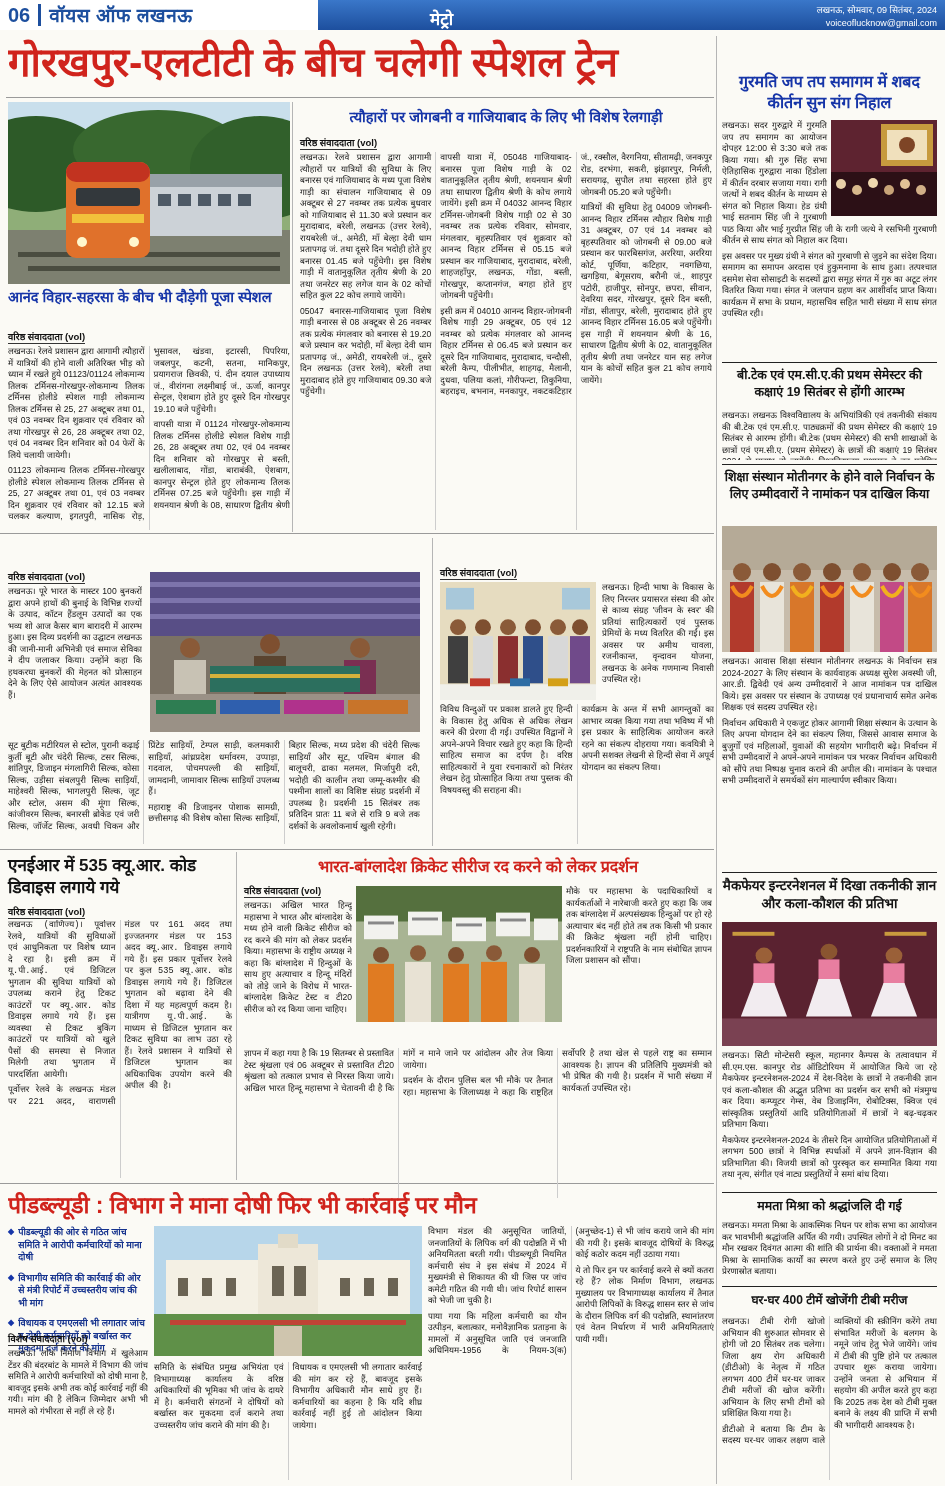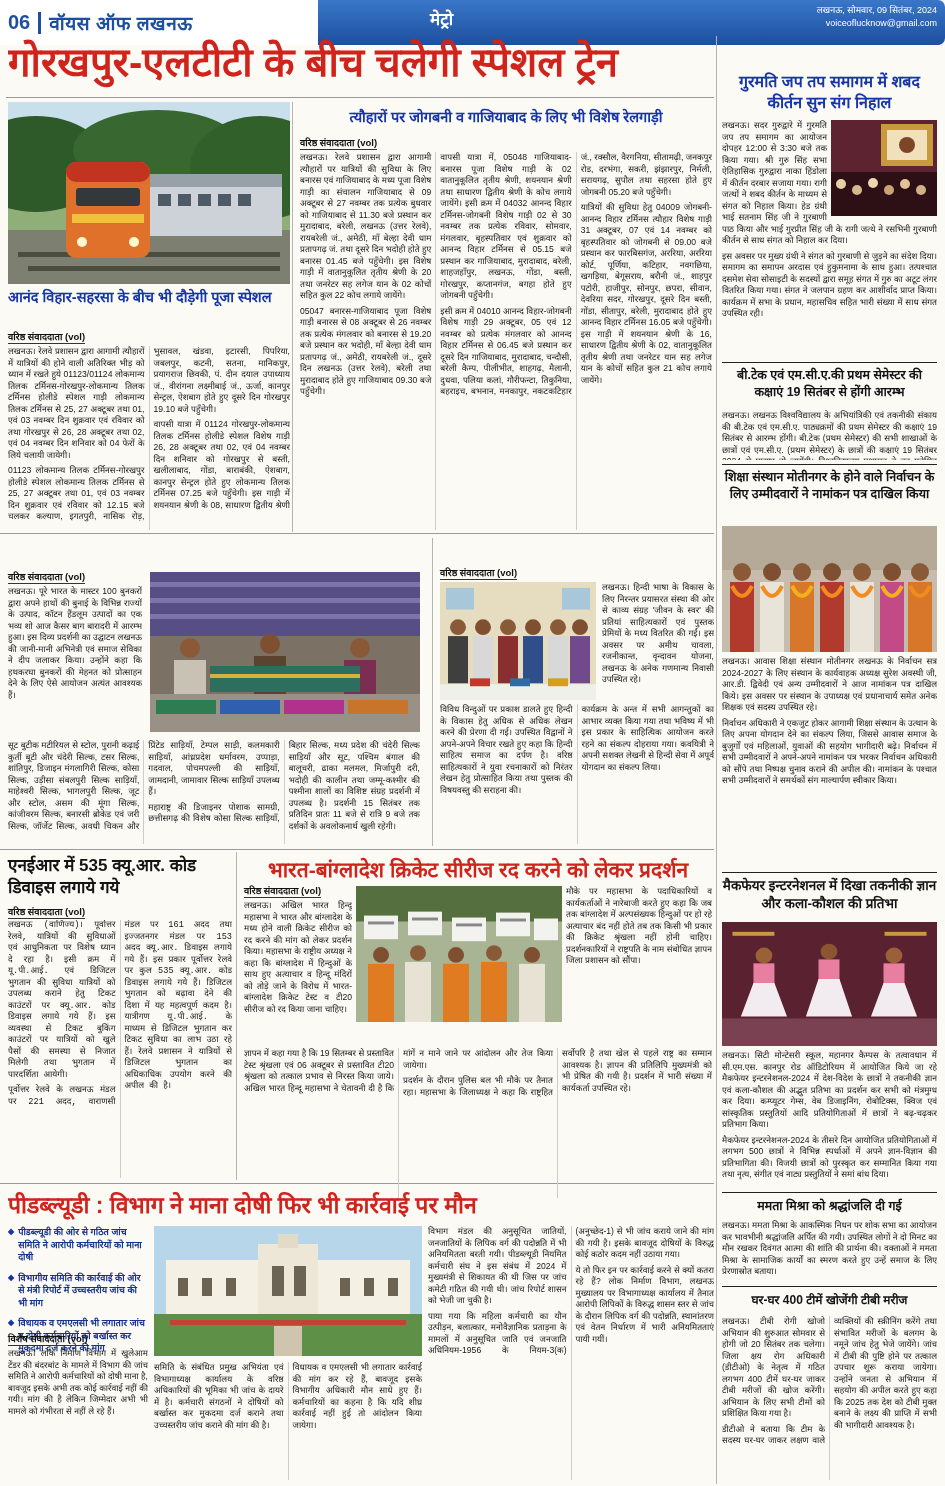--- a/index.html
+++ b/index.html
@@ -1,19 +1,19 @@
 <!DOCTYPE html>
 <html><head>
 <meta charset="utf-8">
 <style>
   html,body{margin:0;padding:0;background:#d8d8d8;}
   .page{position:relative;width:945px;height:1486px;margin:0 auto;background:#fbfaf5;font-family:"Liberation Sans",sans-serif;overflow:hidden;}
   .abs{position:absolute;box-sizing:border-box;}
   
-  .topbar{position:absolute;top:0;left:0;width:945px;height:45px;background:linear-gradient(180deg,#3a77c9 0%,#1d4f9e 100%);border-radius:7px;}
+  .topbar{position:absolute;top:0;left:0;width:945px;height:30px;background:linear-gradient(180deg,#3a77c9 0%,#1d4f9e 100%);}
   .mast-left{position:absolute;left:0;top:0;bottom:0;width:318px;background:#ffffff;display:flex;align-items:center;gap:8px;padding-left:8px;box-sizing:border-box;}
   .pageno{color:#1d4f9e;font-weight:bold;font-size:20px;}
   .mast-divider{width:3px;height:22px;background:#1d4f9e;}
   .papername{color:#1d4f9e;font-weight:bold;font-size:19px;letter-spacing:.5px;}
   .mast-center{position:absolute;left:430px;top:7px;color:#fff;font-weight:bold;font-size:17px;}
   .mast-right{position:absolute;right:8px;top:4px;text-align:right;color:#fff;font-size:9px;line-height:1.45;}
   
   .vr{position:absolute;width:1px;background:#b5b5b5;}
   .hrule{position:absolute;height:1px;background:#9a9a9a;}
   
@@ -265,21 +265,21 @@
     <p>कार्यक्रम के अन्त में सभी आगन्तुकों का आभार व्यक्त किया गया तथा भविष्य में भी इस प्रकार के साहित्यिक आयोजन करते रहने का संकल्प दोहराया गया। कवयित्री ने अपनी सशक्त लेखनी से हिन्दी सेवा में अपूर्व योगदान का संकल्प लिया।</p>
   </div>
 
   <div class="abs h-black" style="left:8px;top:855px;width:224px;height:46px;font-size:17px;line-height:1.3;">एनईआर में 535 क्यू.आर. कोड डिवाइस लगाये गये</div>
   <div class="abs byline" style="left:8px;top:905px;width:224px;"><span>वरिष्ठ संवाददाता (vol)</span></div>
   <div class="abs body cols2" style="left:8px;top:920px;width:224px;height:258px;font-family:Liberation Mono, monospace;">
     <p>लखनऊ (वाणिज्य)। पूर्वोत्तर रेलवे, यात्रियों की सुविधाओं एवं आधुनिकता पर विशेष ध्यान दे रहा है। इसी क्रम में यू.पी.आई. एवं डिजिटल भुगतान की सुविधा यात्रियों को उपलब्ध कराने हेतु टिकट काउंटरों पर क्यू.आर. कोड डिवाइस लगाये गये हैं। इस व्यवस्था से टिकट बुकिंग काउंटरों पर यात्रियों को खुले पैसों की समस्या से निजात मिलेगी तथा भुगतान में पारदर्शिता आयेगी।</p>
     <p>पूर्वोत्तर रेलवे के लखनऊ मंडल पर 221 अदद, वाराणसी मंडल पर 161 अदद तथा इज्जतनगर मंडल पर 153 अदद क्यू.आर. डिवाइस लगाये गये हैं। इस प्रकार पूर्वोत्तर रेलवे पर कुल 535 क्यू.आर. कोड डिवाइस लगाये गये हैं। डिजिटल भुगतान को बढ़ावा देने की दिशा में यह महत्वपूर्ण कदम है। यात्रीगण यू.पी.आई. के माध्यम से डिजिटल भुगतान कर टिकट सुविधा का लाभ उठा रहे हैं। रेलवे प्रशासन ने यात्रियों से डिजिटल भुगतान का अधिकाधिक उपयोग करने की अपील की है।</p>
   </div>
 
-  <div class="abs h-red center" style="left:244px;top:855px;width:468px;height:26px;font-size:21px;white-space:nowrap;overflow:hidden;">भारत-बांग्लादेश क्रिकेट सीरीज रद करने को लेकर प्रदर्शन</div>
+  <div class="abs h-red center" style="left:244px;top:855px;width:468px;height:26px;font-size:16px;white-space:nowrap;overflow:hidden;">भारत-बांग्लादेश क्रिकेट सीरीज रद करने को लेकर प्रदर्शन</div>
   <div class="abs byline" style="left:244px;top:884px;width:110px;"><span>वरिष्ठ संवाददाता (vol)</span></div>
   <div class="abs body" style="left:244px;top:900px;width:108px;height:122px;">
     <p>लखनऊ। अखिल भारत हिन्दू महासभा ने भारत और बांग्लादेश के मध्य होने वाली क्रिकेट सीरीज को रद करने की मांग को लेकर प्रदर्शन किया। महासभा के राष्ट्रीय अध्यक्ष ने कहा कि बांग्लादेश में हिन्दुओं के साथ हुए अत्याचार व हिन्दू मंदिरों को तोड़े जाने के विरोध में भारत-बांग्लादेश क्रिकेट टेस्ट व टी20 सीरीज को रद किया जाना चाहिए।</p>
   </div>
   <div class="abs photo" style="left:356px;top:886px;width:206px;height:136px;">
     <svg viewBox="0 0 206 138" preserveAspectRatio="none">
       <rect width="206" height="138" fill="#a8b493"></rect>
         <rect width="206" height="36" fill="#55703e"></rect>
       <rect x="8" y="30" width="34" height="24" fill="#f2f2ee"></rect>
         <rect x="52" y="26" width="34" height="24" fill="#f2f2ee"></rect>

